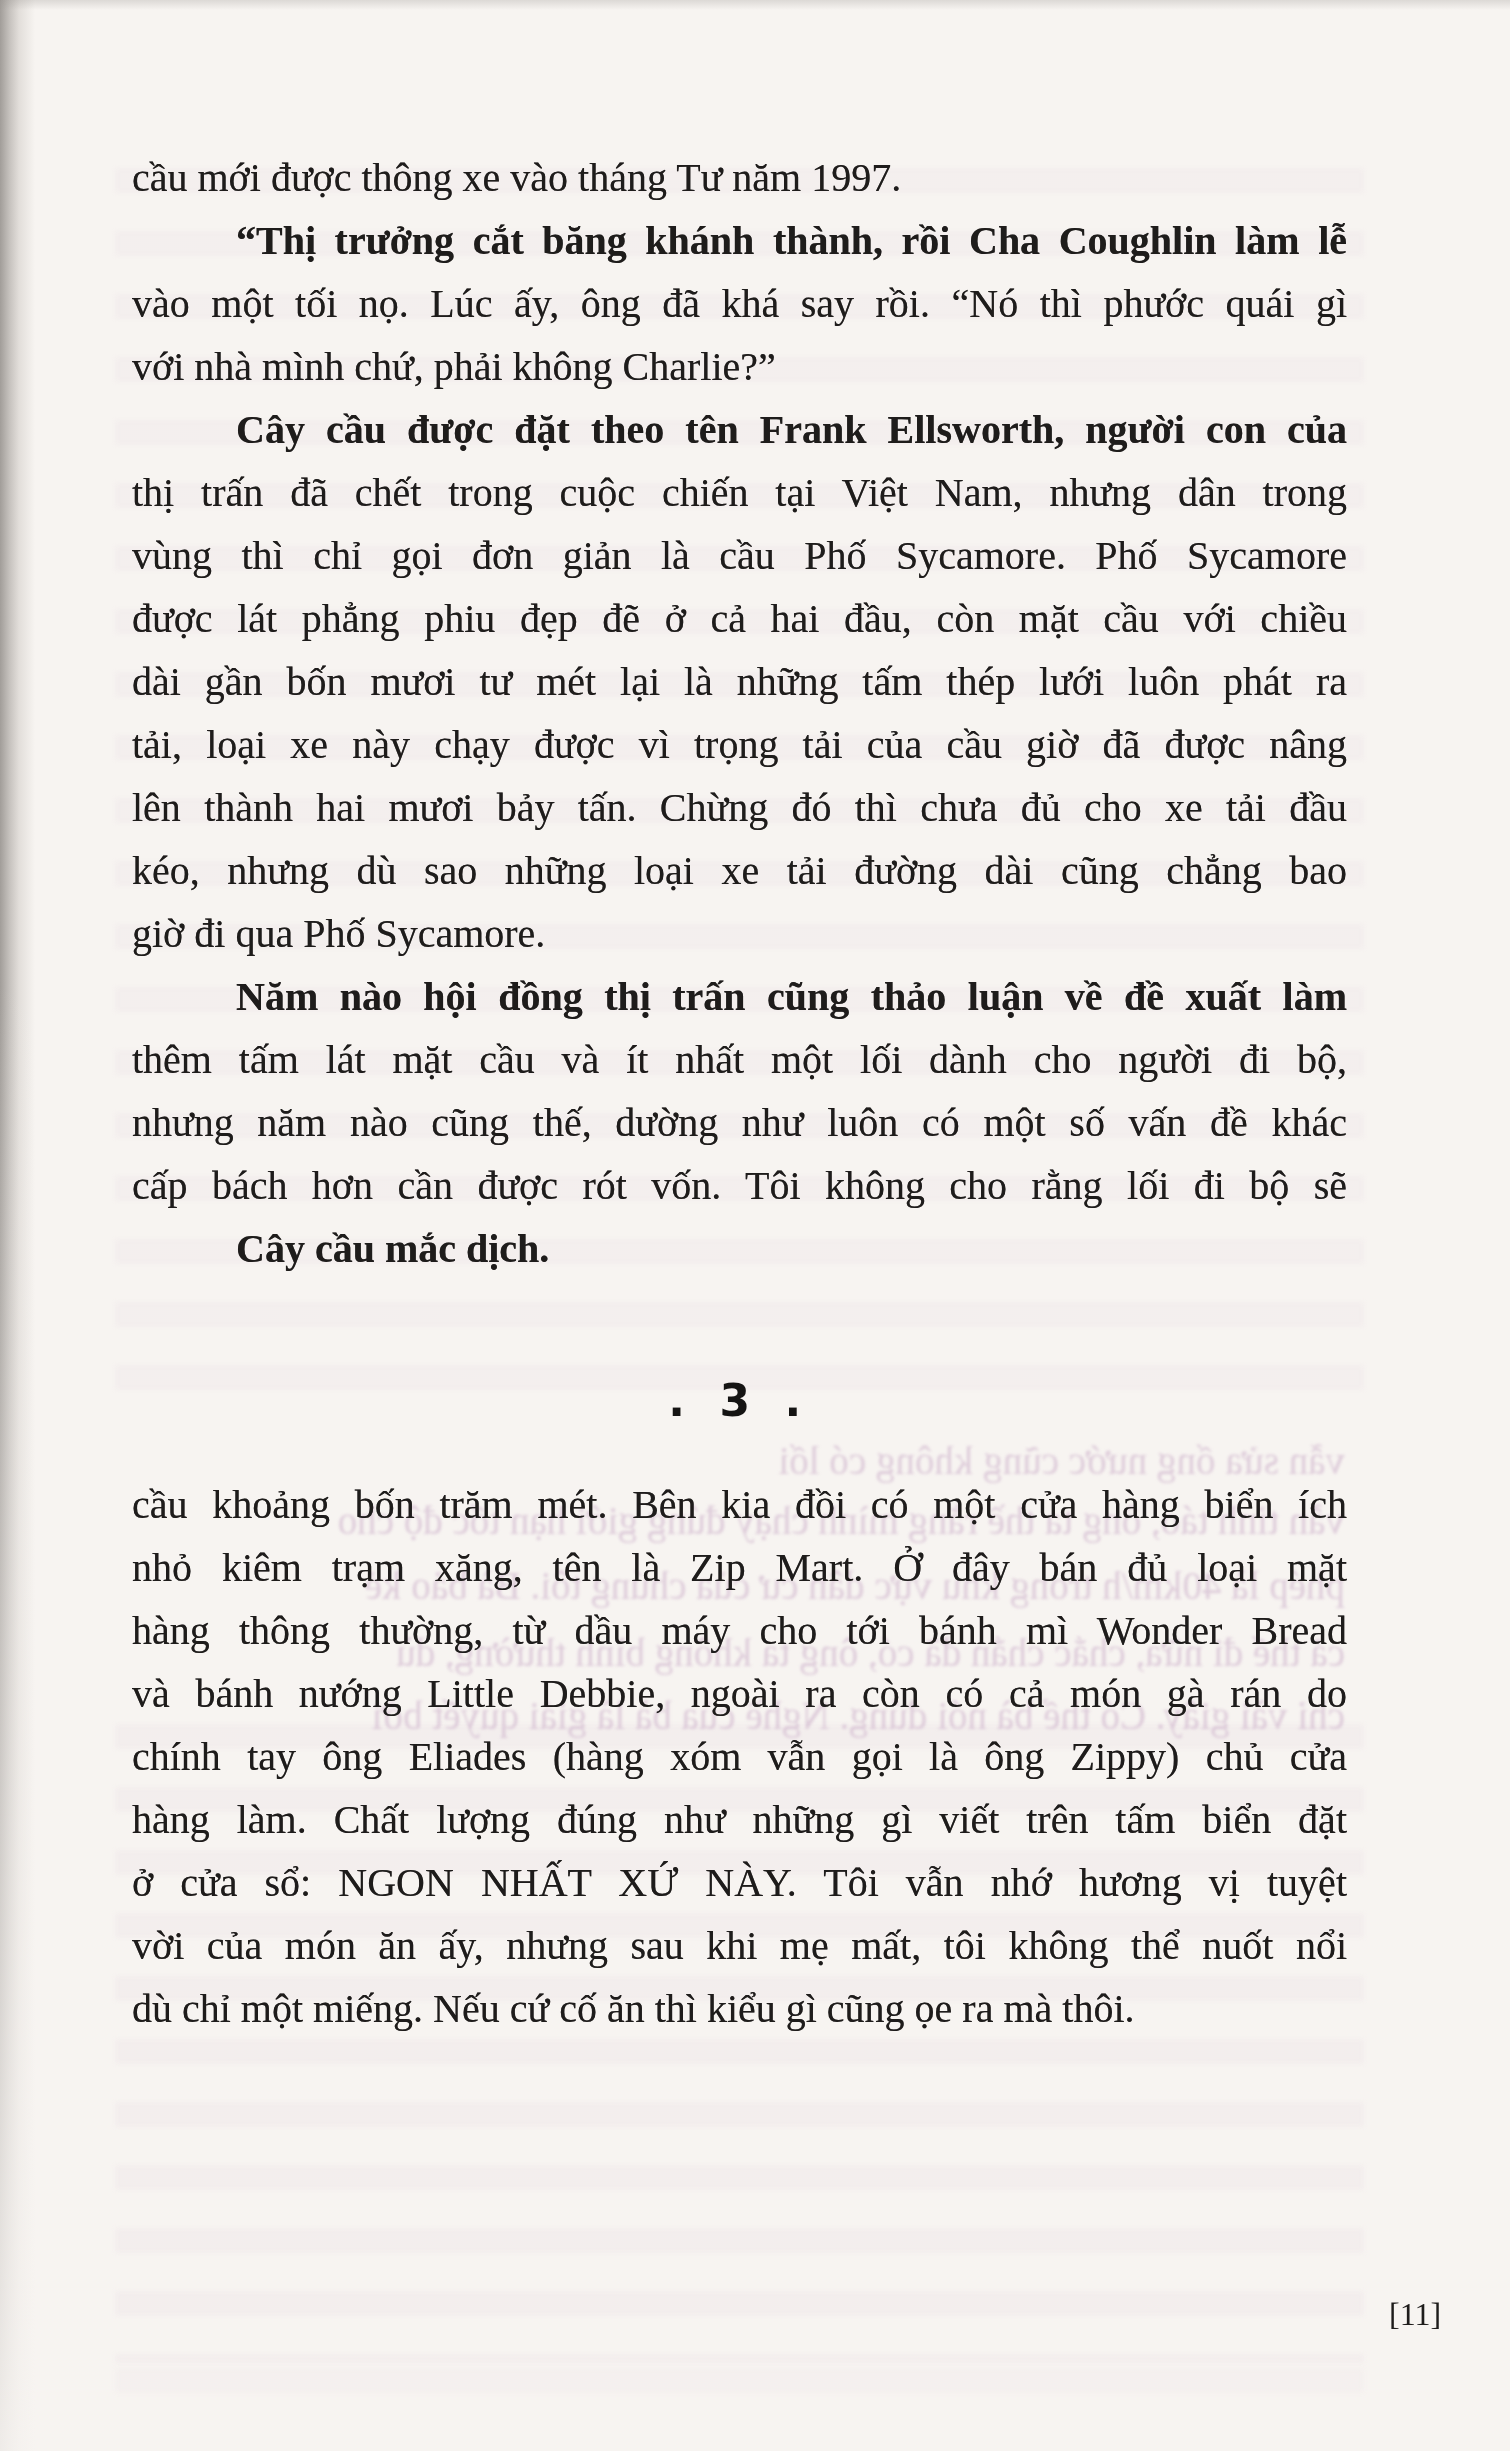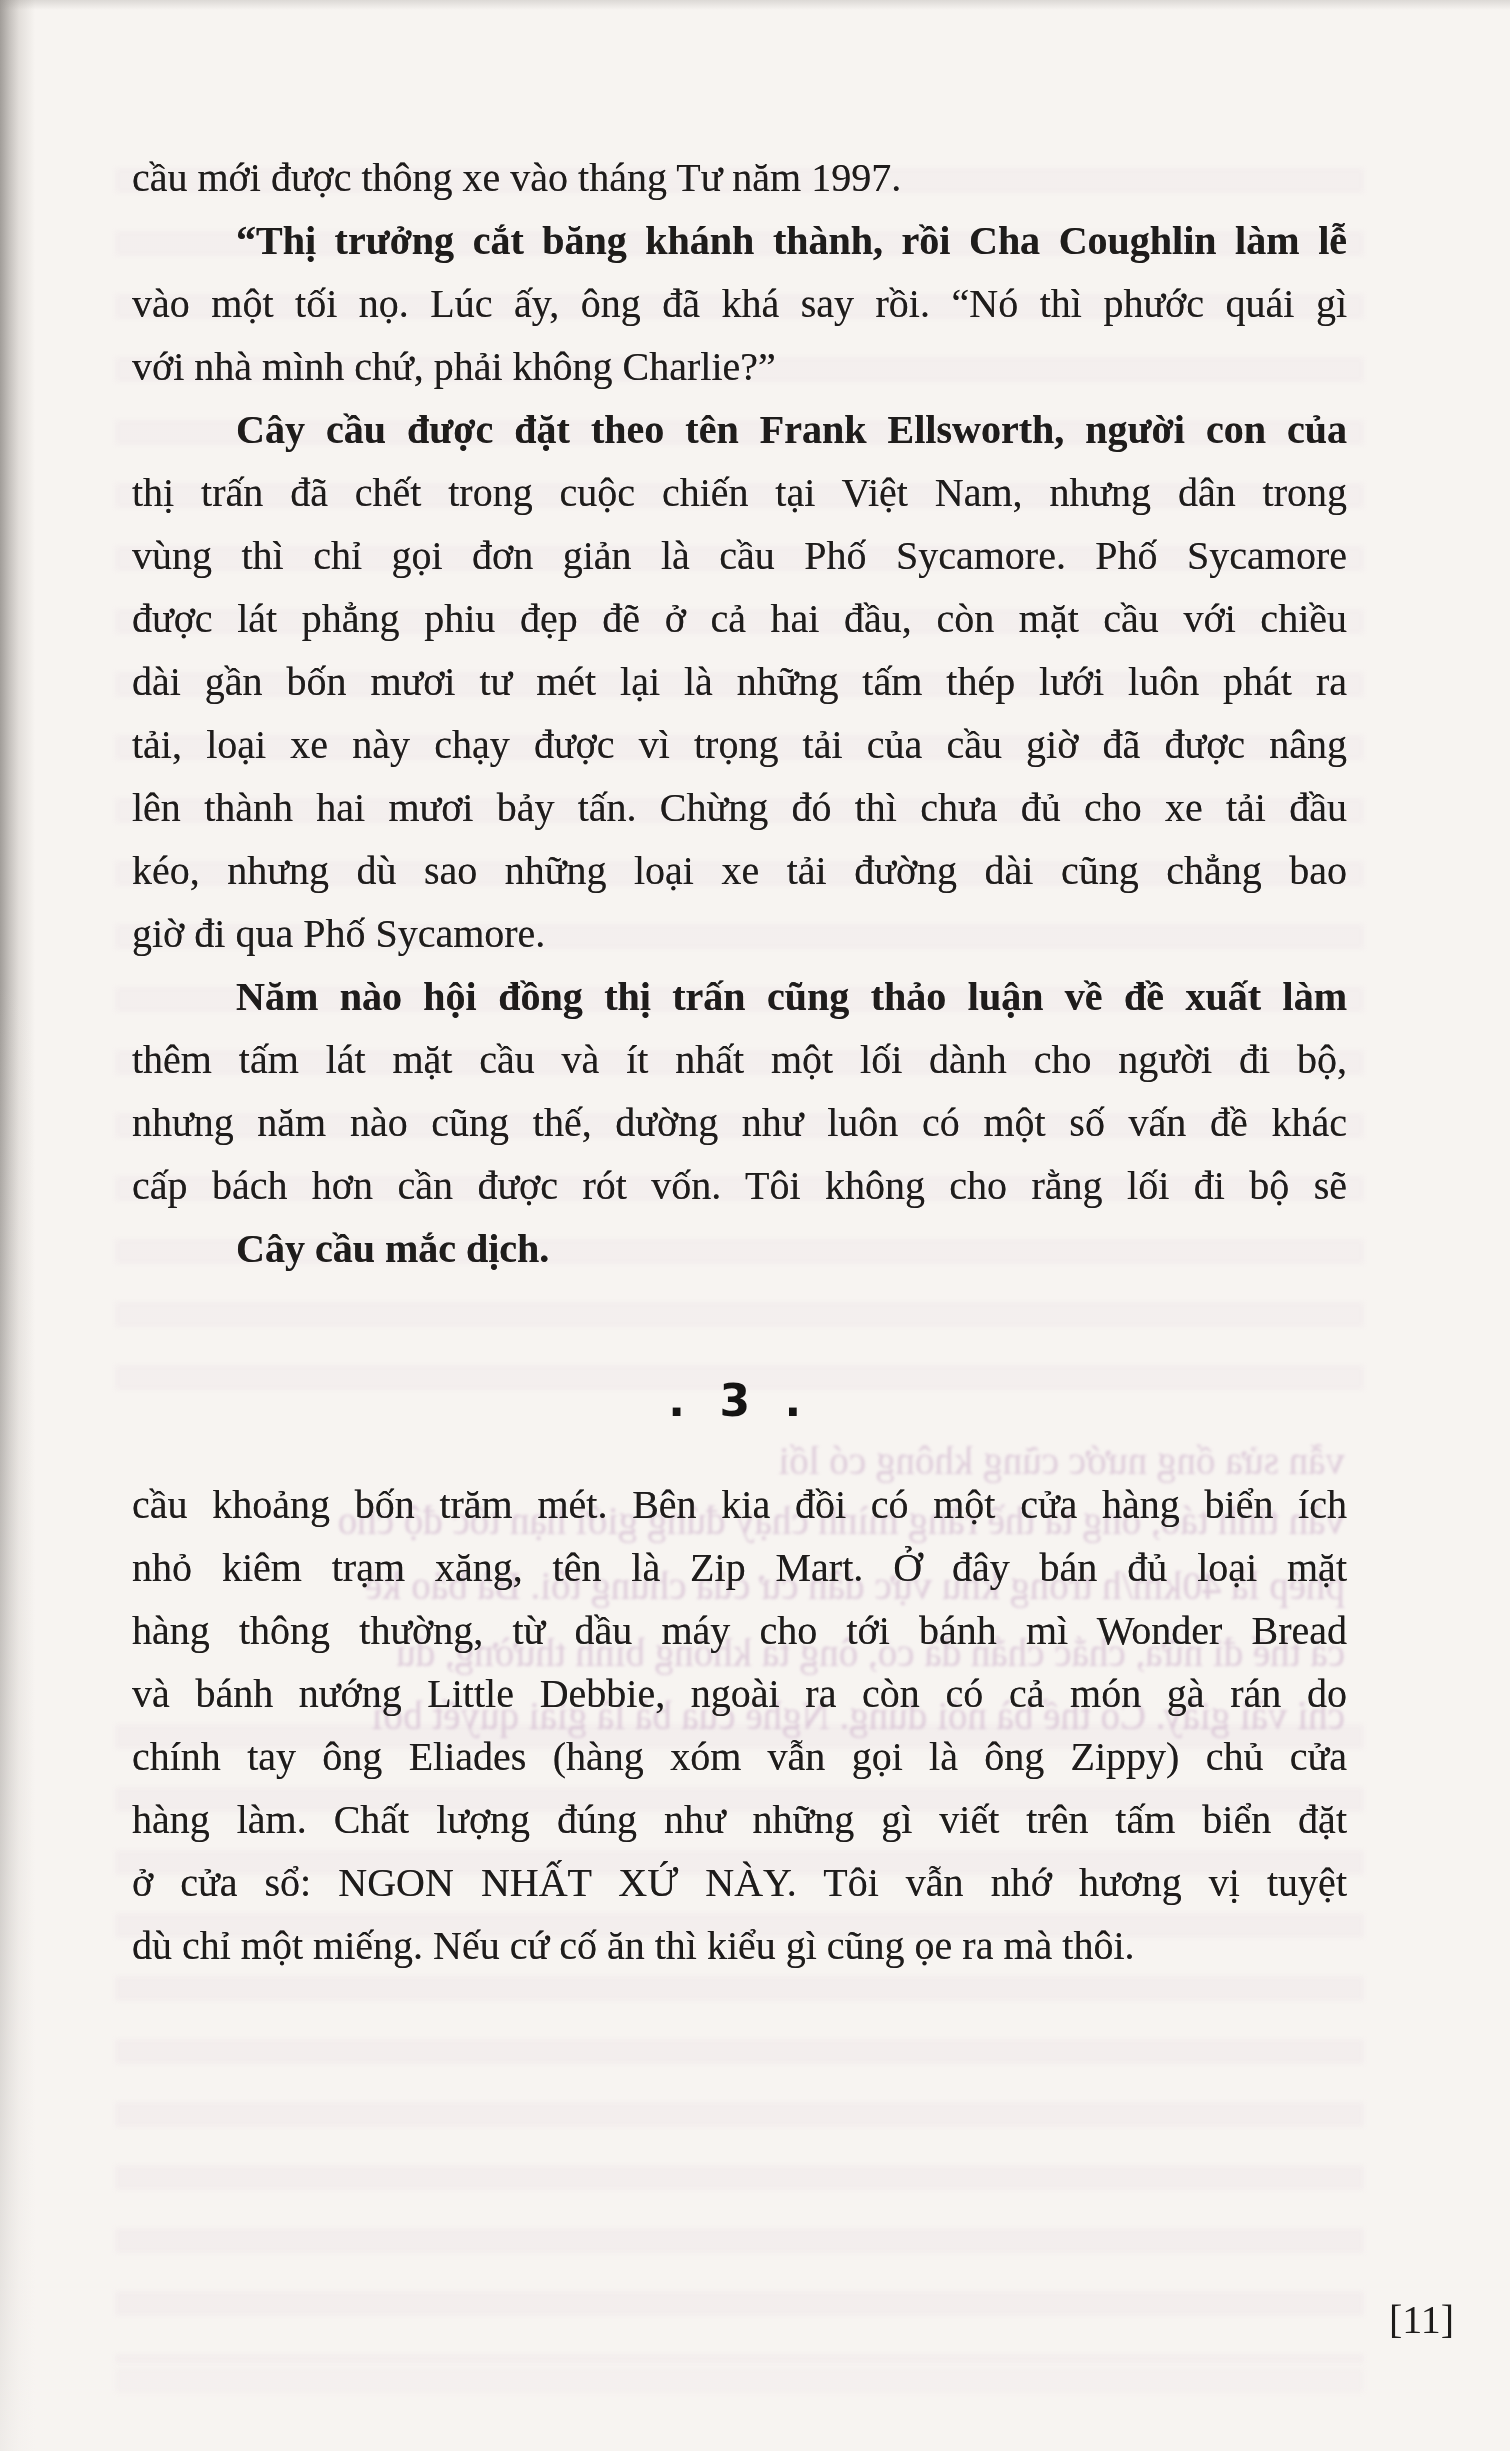--- a/index.html
+++ b/index.html
@@ -45,21 +45,21 @@
     text-align: center;
     font-family: "DejaVu Sans", "Liberation Sans", sans-serif;
     font-weight: bold;
     font-size: 44px;
     letter-spacing: 9.6px;
     color: #151413;
     text-shadow: none;
   }
   .page-number {
     position: absolute; left: 1389px; top: 2296px;
-    font-size: 40px; color: #1e1c1b;
+    font-size: 32px; color: #1e1c1b;
   }
   
   .bleed-line {
     position: absolute; left: 130px; width: 1215px;
     font-size: 39px; line-height: 44px;
     color: #c9abc7; opacity: .55;
     filter: blur(1.5px);
     transform: scaleX(-1);
     white-space: nowrap; overflow: hidden;
     pointer-events: none;
@@ -115,17 +115,18 @@
     <div class="line">cấp bách hơn cần được rót vốn. Tôi không cho rằng lối đi bộ sẽ</div>
     <div class="line last indent">Cây cầu mắc dịch.</div>
     <div class="section-heading">. 3 .</div>
     <div class="line">cầu khoảng bốn trăm mét. Bên kia đồi có một cửa hàng biển ích</div>
     <div class="line">nhỏ kiêm trạm xăng, tên là Zip Mart. Ở đây bán đủ loại mặt</div>
     <div class="line">hàng thông thường, từ dầu máy cho tới bánh mì Wonder Bread</div>
     <div class="line">và bánh nướng Little Debbie, ngoài ra còn có cả món gà rán do</div>
     <div class="line">chính tay ông Eliades (hàng xóm vẫn gọi là ông Zippy) chủ cửa</div>
     <div class="line">hàng làm. Chất lượng đúng như những gì viết trên tấm biển đặt</div>
     <div class="line">ở cửa sổ: NGON NHẤT XỨ NÀY. Tôi vẫn nhớ hương vị tuyệt</div>
+    <div class="line">vời của món ăn ấy, nhưng sau khi mẹ mất, tôi không thể nuốt nổi</div>
     <div class="line last">dù chỉ một miếng. Nếu cứ cố ăn thì kiểu gì cũng ọe ra mà thôi.</div>
   </div>
 
 <div class="page-number">[11]</div>
 
 
 </body></html>

